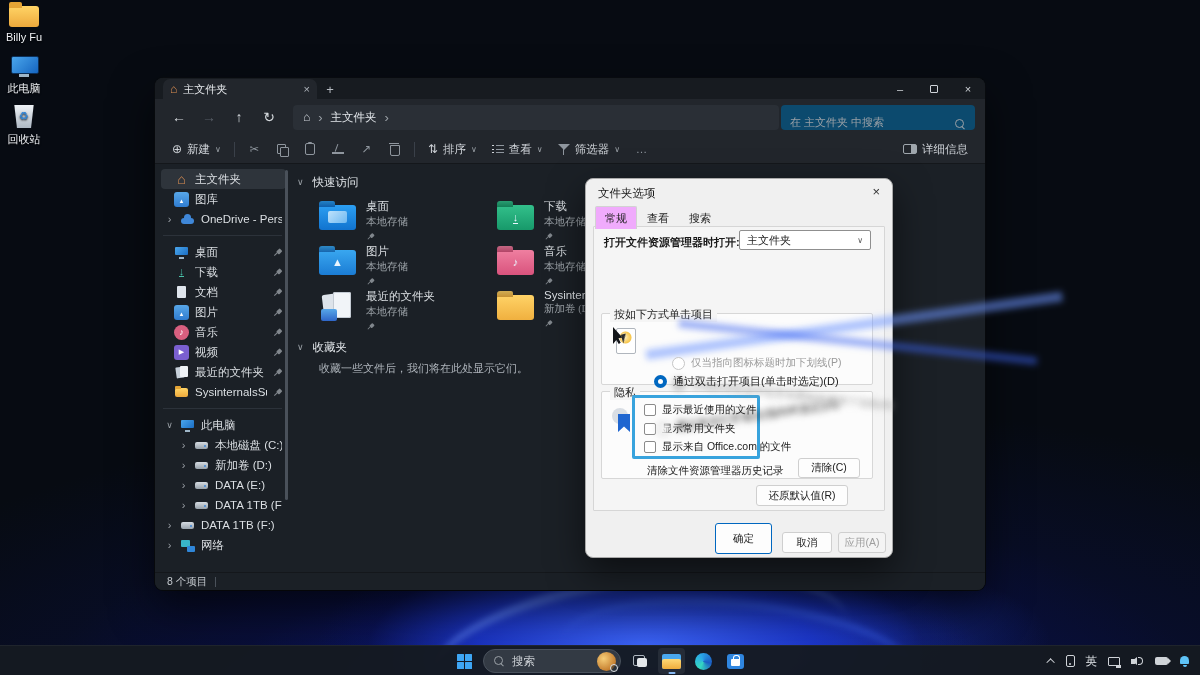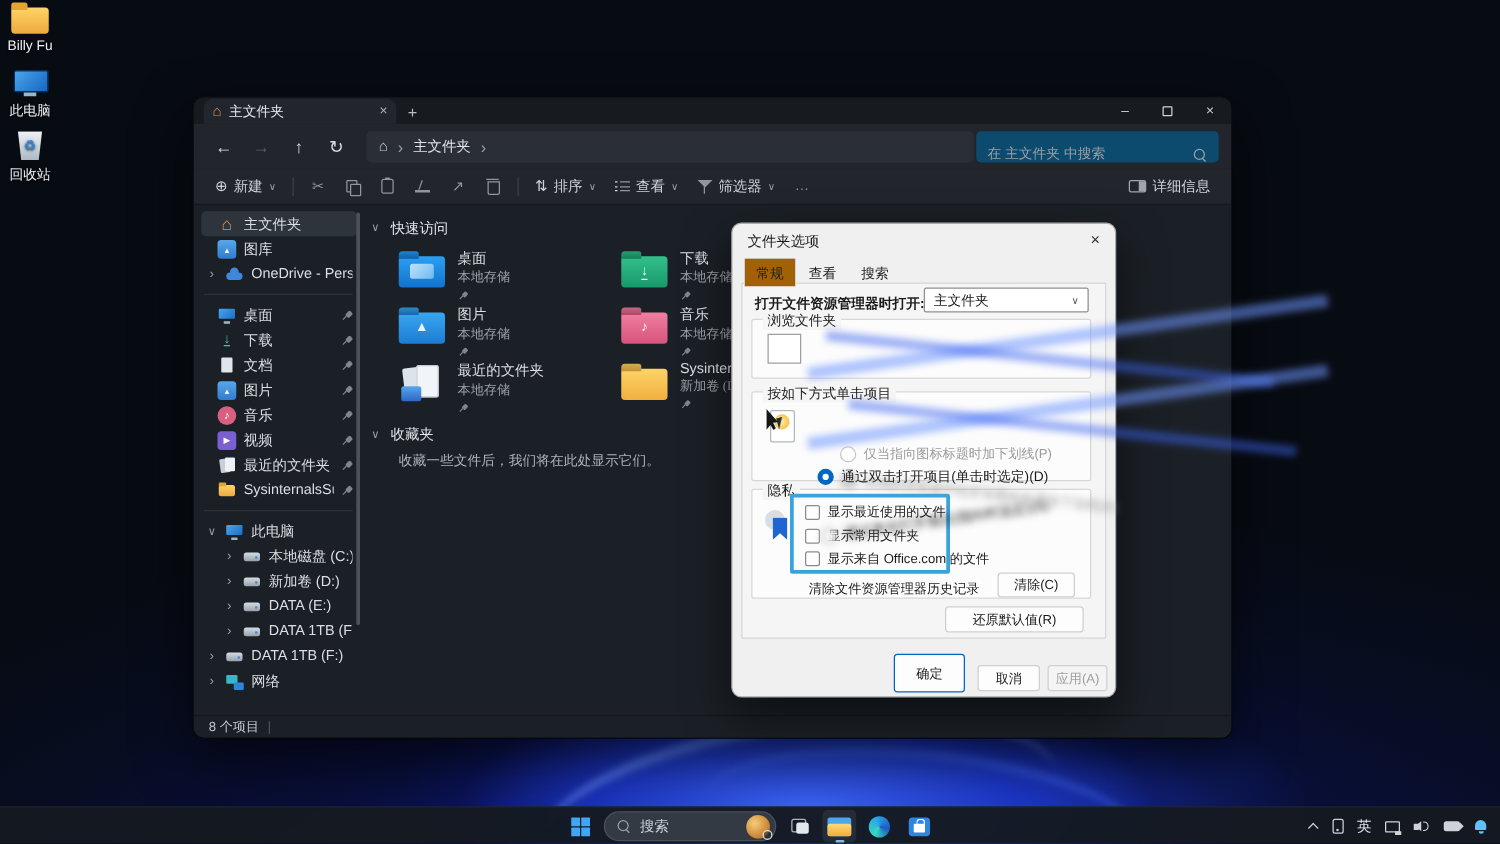--- a/index.html
+++ b/index.html
@@ -158,21 +158,21 @@
   .statusbar .sdiv{width:1px;height:10px;background:#4a515a;}
 
   
   .dlg{position:absolute;left:585px;top:178px;width:308px;height:380px;background:#f0f0f0;
     border:1px solid #a9a9a9;border-radius:8px;box-shadow:0 14px 36px rgba(0,0,0,.55);
     font-size:11px;color:#1a1a1a;z-index:20;}
   .dlg-title{position:absolute;left:12px;top:7px;font-size:11.5px;}
   .dlg-x{position:absolute;right:12px;top:5px;font-size:13px;color:#333;}
   .dlg-tabs{position:absolute;left:9px;top:27px;display:flex;z-index:3;}
   .dtab{padding:4px 9px 3px;border:1px solid transparent;border-bottom:none;font-size:11px;color:#222;}
-  .dtab.act{background:#a16207;border-color:#d2d2d2;border-radius:2px 2px 0 0;}
+  .dtab.act{background:#f0abfc;border-color:#d2d2d2;border-radius:2px 2px 0 0;}
   .dlg-page{position:absolute;left:7px;top:47px;right:7px;bottom:46px;background:#f5f5f5;border:1px solid #d6d6d6;border-radius:1px;}
   .d-openlabel{position:absolute;left:18px;top:56px;font-weight:bold;}
   .d-select{position:absolute;left:153px;top:51px;width:132px;height:20px;background:#fff;border:1px solid #8f8f8f;
     border-radius:2px;display:flex;align-items:center;padding:0 7px;font-size:11px;}
   .d-select .car{margin-left:auto;color:#555;font-size:8px;}
   .grp{position:absolute;left:15px;width:272px;border:1px solid #d7d7d7;background:#fcfcfc;border-radius:2px;}
   .grp .gt{position:absolute;left:8px;top:-7px;background:#f5f5f5;padding:0 4px;font-size:11px;}
   .g-browse{top:76px;height:48px;}
   .g-click{top:134px;height:72px;}
   .g-priv{top:212px;height:88px;}
@@ -198,21 +198,21 @@
   .bmk::after{content:"";position:absolute;left:6px;top:6px;width:12px;height:18px;background:#1f66d0;
     clip-path:polygon(0 0,100% 0,100% 100%,50% 70%,0 100%);}
   .bluebox{position:absolute;left:30px;top:3px;width:128px;height:64px;border:3px solid #38a3dd;border-radius:2px;}
   .crow{position:absolute;left:42px;display:flex;align-items:center;gap:6px;font-size:10.5px;white-space:nowrap;}
   .c1{top:11px}.c2{top:30px}.c3{top:48px}
   .cbox{width:12px;height:12px;border:1px solid #8a8a8a;background:#fff;border-radius:2px;flex:0 0 12px;}
   .clearlbl{position:absolute;left:45px;top:72px;font-size:10.5px;white-space:nowrap;}
   .btn{position:absolute;display:flex;align-items:center;justify-content:center;background:#fdfdfd;
     border:1px solid #cfcfcf;border-radius:3px;font-size:10.5px;color:#1a1a1a;}
   .clearbtn{left:196px;top:66px;width:62px;height:20px;}
-  .restore{left:170px;top:306px;width:111px;height:21px;}
+  .restore{left:170px;top:306px;width:92px;height:21px;}
   .ok{left:129px;top:344px;width:57px;height:31px;border:1.6px solid #0067c0;}
   .cancel{left:196px;top:353px;width:50px;height:21px;}
   .apply{left:252px;top:353px;width:48px;height:21px;color:#9e9e9e;background:#f4f4f4;}
   .cursor{position:absolute;left:613px;top:327px;width:12px;height:17px;z-index:60;
     background:#14161a;clip-path:polygon(0 0,0 100%,28% 76%,48% 100%,64% 92%,46% 66%,78% 62%);
     filter:drop-shadow(0 0 1px #fff) drop-shadow(0 0 1px #fff);}
 
   
   .taskbar{position:absolute;left:0;right:0;bottom:0;height:30px;background:rgba(21,26,33,.97);
     border-top:1px solid rgba(255,255,255,.05);z-index:40;}
@@ -544,32 +544,20 @@
       <span class="dtab">查看</span>
       <span class="dtab">搜索</span>
     </div>
     <div class="dlg-page"></div>
     <span class="d-openlabel">打开文件资源管理器时打开:</span>
     <div class="d-select">
       <span>主文件夹</span>
       <span class="car">∨</span>
     </div>
 
-    <div class="grp g-browse">
-      <span class="gt">浏览文件夹</span>
-      <span class="gicon-box"></span>
-      <label class="rrow r1">
-        <span class="radio on"></span>
-        <span>在同一窗口中打开每个文件夹(M)</span>
-      </label>
-      <label class="rrow r2">
-        <span class="radio off"></span>
-        <span>在不同窗口中打开不同的文件夹(W)</span>
-      </label>
-    </div>
 
     <div class="grp g-priv">
       <span class="gt">隐私</span>
       <span class="bmk"></span>
       <span class="bluebox"></span>
       <label class="crow c1">
         <span class="cbox"></span>
         <span>显示最近使用的文件</span>
       </label>
       <label class="crow c2">

